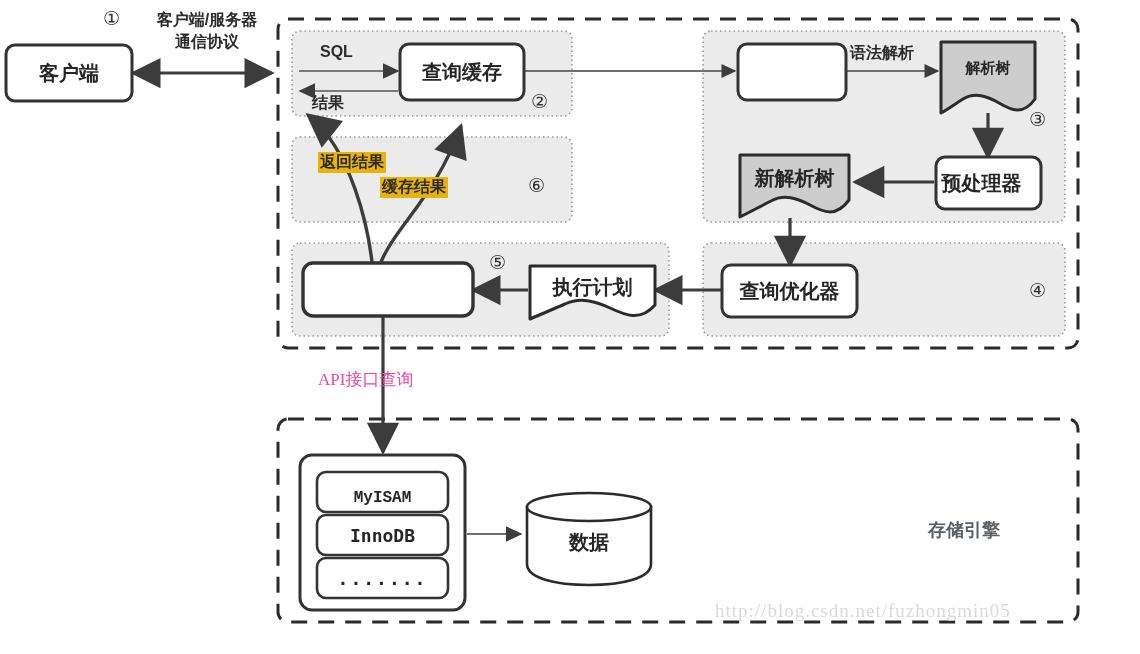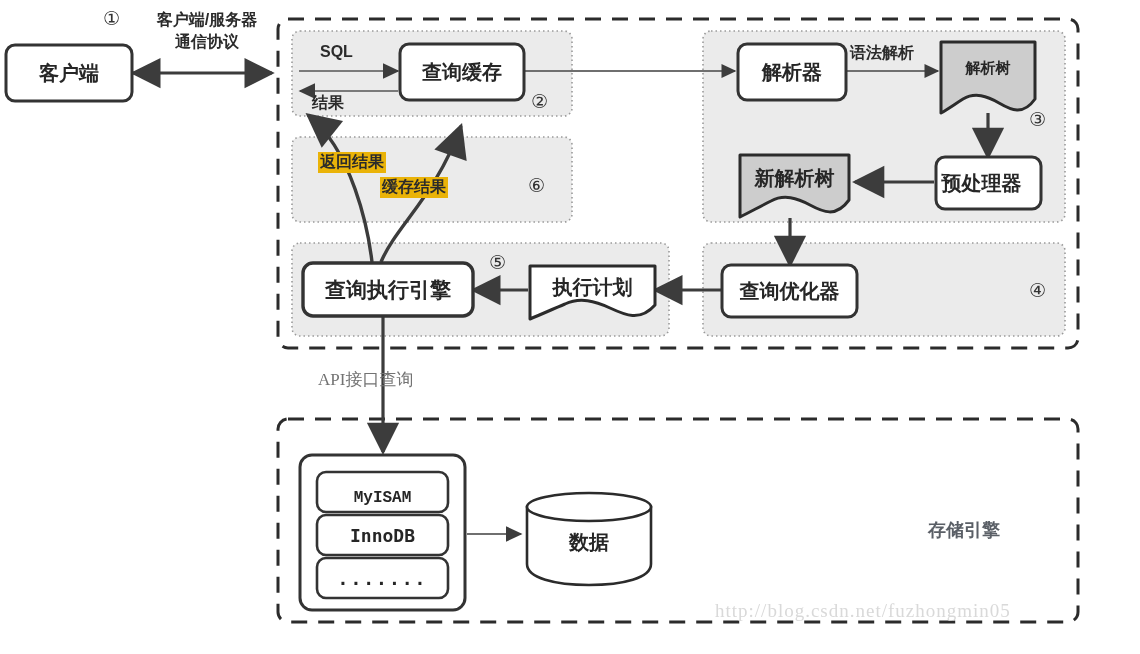--- a/index.html
+++ b/index.html
@@ -70,21 +70,21 @@
     letter-spacing:1px;
     color:#d9d9d9;
     white-space:nowrap;
     user-select:none;
   }
   .apilbl{
     position:absolute;
     font-family:"Liberation Serif","DejaVu Serif",serif;
     font-weight:400;
     font-size:17px;
-    color:#737373;
+    color:#ec4899;
     white-space:nowrap;
   }
 </style>
 </head>
 <body>
 
 <div id="stage">
 
   <svg id="svgroot" viewBox="0 0 1140 654">
     <defs>
@@ -238,33 +238,31 @@
   </svg>
 
   <div class="circnum" style="left:103px; top:9px;">①</div>
   <div class="head-lbl" style="left:127px; top:9px; width:160px;">客户端/服务器</div>
   <div class="head-lbl" style="left:127px; top:31px; width:160px;">通信协议</div>
 
   <div class="node-text cn" style="left:6px; top:45px; width:126px; height:56px; font-size:20px;">客户端</div>
 
   <div class="node-text cn" style="left:400px; top:44px; width:124px; height:56px; font-size:20px;">查询缓存</div>
 
-  <div class="node-text cn" style="left:738px; top:44px; width:108px; height:56px; font-size:20px;">解析器</div>
 
   <div class="node-text cn" style="left:941px; top:42px; width:94px; height:53px; font-size:15px;">解析树</div>
 
   <div class="node-text cn" style="left:936px; top:157px; width:91px; height:52px; font-size:20px;">预处理器</div>
 
   <div class="node-text cn" style="left:740px; top:155px; width:109px; height:47px; font-size:20px;">新解析树</div>
 
   <div class="node-text cn" style="left:530px; top:266px; width:125px; height:42px; font-size:20px;">执行计划</div>
 
   <div class="node-text cn" style="left:722px; top:265px; width:135px; height:52px; font-size:20px;">查询优化器</div>
 
-  <div class="node-text cn" style="left:303px; top:263px; width:170px; height:53px; font-size:21px;">查询执行引擎</div>
 
   <div class="node-text cn" style="left:527px; top:500px; width:124px; height:85px; font-size:20px;">数据</div>
 
   <div class="node-text mono" style="left:317px; top:472px; width:131px; height:52px; font-size:16px;font-family:Liberation Mono, monospace;">MyISAM</div>
   <div class="node-text mono" style="left:317px; top:515px; width:131px; height:40px; font-size:18px;">InnoDB</div>
   <div class="node-text mono" style="left:317px; top:558px; width:131px; height:40px; font-size:18px; letter-spacing:2px;">.......</div>
 
   <div class="storage-lbl" style="left:928px; top:518px;">存储引擎</div>
 
   <div class="edge-lbl nobg" style="left:318px; top:43px;">SQL</div>

